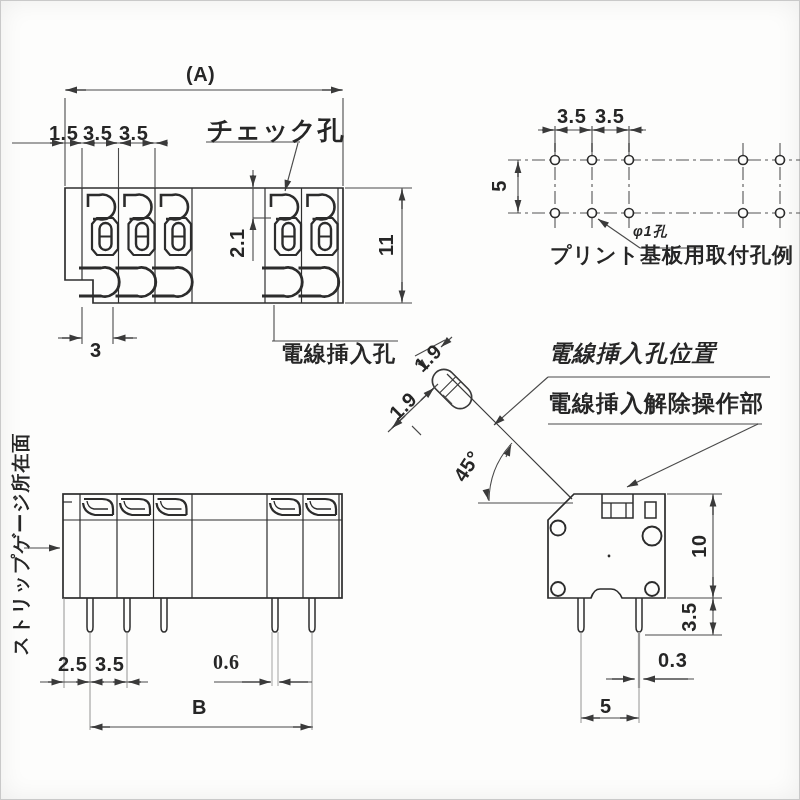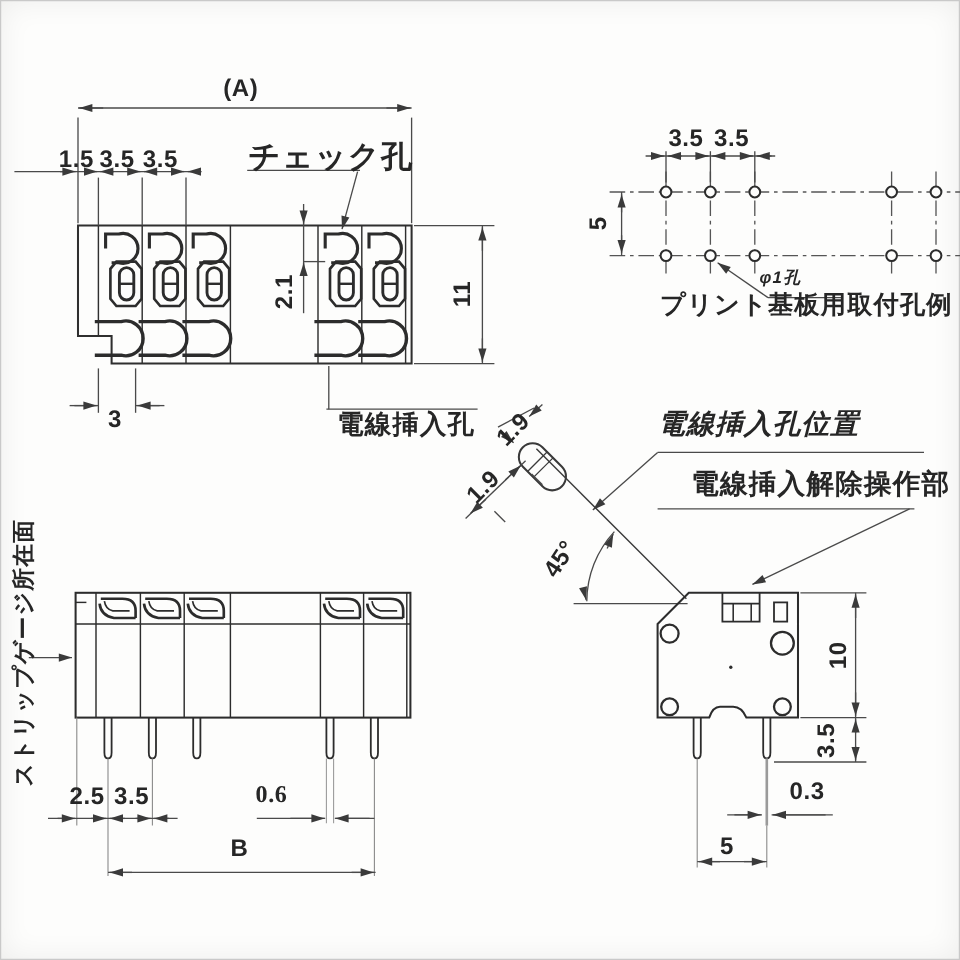--- a/index.html
+++ b/index.html
@@ -274,21 +274,21 @@
 <div class="lbl dim" style="left:557px;top:106px;">3.5</div>
 <div class="lbl dim" style="left:595px;top:106px;">3.5</div>
 <div class="lbl dim rot90" style="left:477px;top:176px;width:44px;">5</div>
 <div class="lbl jp" style="left:633px;top:224px;font-size:14px;font-style:italic;">φ1孔</div>
 <div class="lbl jp" style="left:550px;top:244px;font-size:21px;">プリント基板用取付孔例</div>
 
 <div class="lbl dim rot45" style="left:406px;top:348px;width:44px;">1.9</div>
 <div class="lbl dim rot45" style="left:381px;top:396px;width:44px;">1.9</div>
 <div class="lbl dim rot57" style="left:444px;top:456px;width:46px;">45°</div>
 <div class="lbl jp" style="left:548px;top:342px;font-size:23px;font-style:italic;">電線挿入孔位置</div>
-<div class="lbl jp" style="left:548px;top:392px;font-size:23px;margin-left:28px;">電線挿入解除操作部</div>
+<div class="lbl jp" style="left:548px;top:392px;font-size:23px;">電線挿入解除操作部</div>
 
 <div class="lbl dim rot90" style="left:677px;top:536px;width:44px;">10</div>
 <div class="lbl dim rot90" style="left:667px;top:607px;width:44px;">3.5</div>
 <div class="lbl dim" style="left:658px;top:650px;">0.3</div>
 <div class="lbl dim" style="left:600px;top:696px;">5</div>
 
 <div class="lbl jp rot90" style="left:-88px;top:538px;width:216px;font-size:19px;">ストリップゲージ所在面</div>
 <div class="lbl dim" style="left:58px;top:654px;">2.5</div>
 <div class="lbl dim" style="left:95px;top:654px;">3.5</div>
 <div class="lbl dim" style="left:213px;top:652px;font-family:Liberation Serif, serif;">0.6</div>

